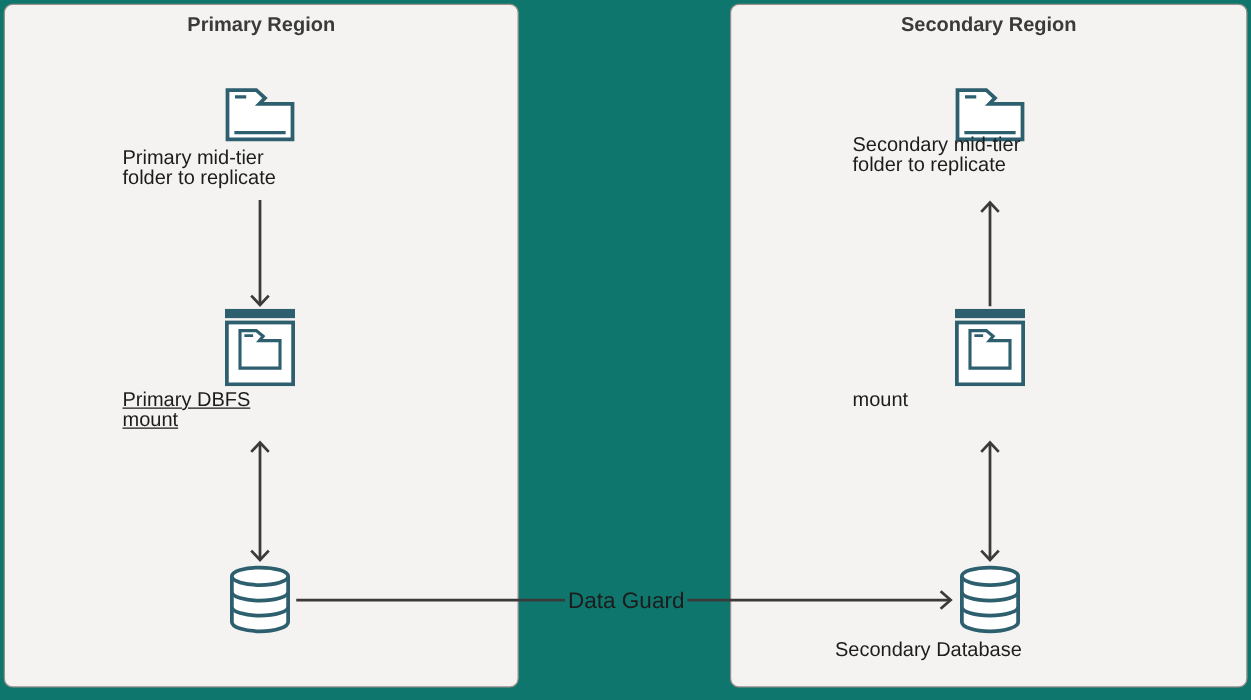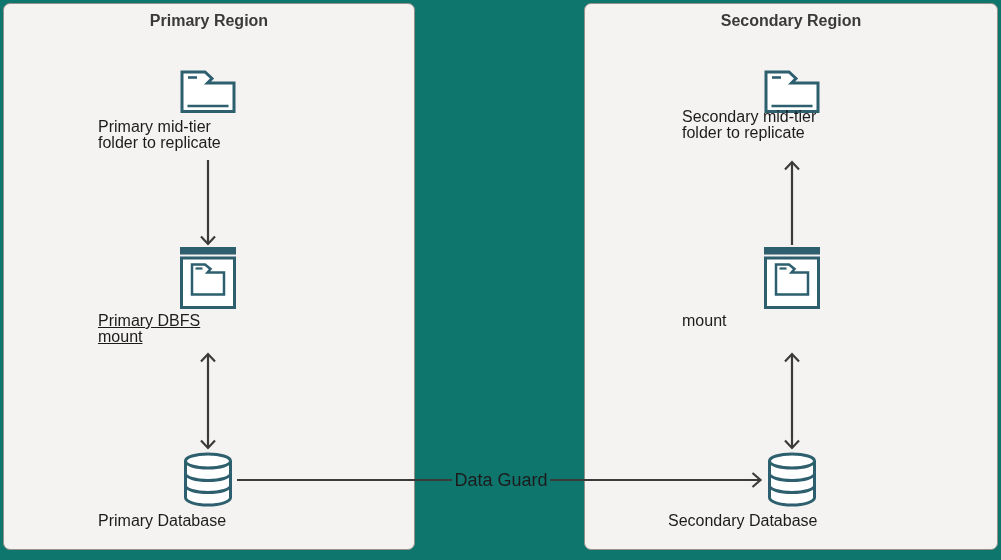--- a/index.html
+++ b/index.html
@@ -155,23 +155,20 @@
   </div>
 
   <div class="node-icon p-db-icon">
     <svg width="52" height="57" viewBox="0 0 52 57">
       <path class="stk" d="M3.5,10 L3.5,46.5 A22.5,7.5 0 0 0 48.5,46.5 L48.5,10" fill="#ffffff" stroke-width="3"></path>
       <ellipse class="stk" cx="26" cy="10" rx="22.5" ry="7" fill="#ffffff" stroke-width="3"></ellipse>
       <path class="stk" d="M3.5,22.5 A22.5,7 0 0 0 48.5,22.5" fill="none" stroke-width="3"></path>
       <path class="stk" d="M3.5,34.5 A22.5,7 0 0 0 48.5,34.5" fill="none" stroke-width="3"></path>
     </svg>
   </div>
-  <div class="node-label p-db-label">
-    <span>Primary Database</span>
-  </div>
 
   <div class="node-icon s-folder-icon">
     <svg width="56" height="45" viewBox="0 0 56 45">
       <path class="stk" d="M2,42.5 L2,3 L25,3 L32,9.5 L27.5,14 L54,14 L54,42.5 Z" fill="#ffffff" stroke-width="3"></path>
       <line class="stk" x1="8" y1="8.5" x2="17" y2="8.5" stroke-width="2.6"></line>
       <line class="stk" x1="7.5" y1="37" x2="48.5" y2="37" stroke-width="2.6"></line>
     </svg>
   </div>
   <div class="node-label s-folder-label">
     <span>Secondary mid-tier</span>

